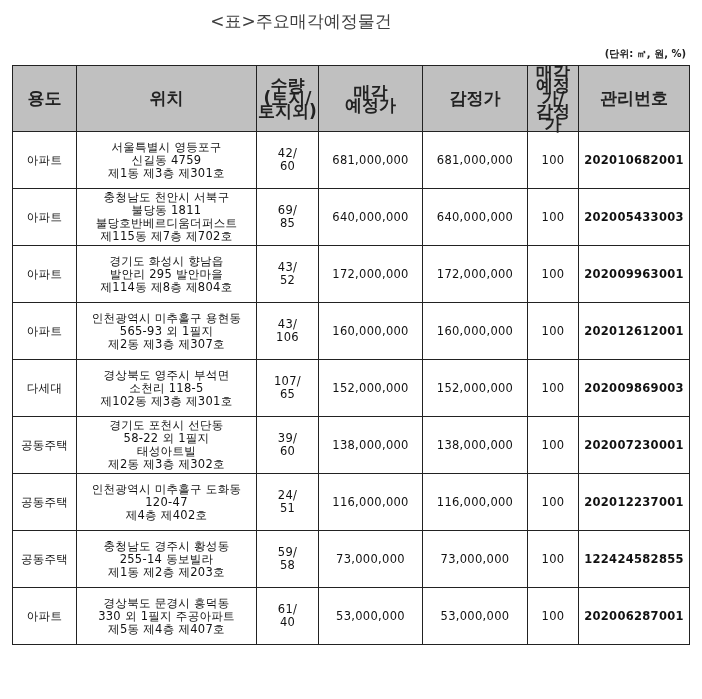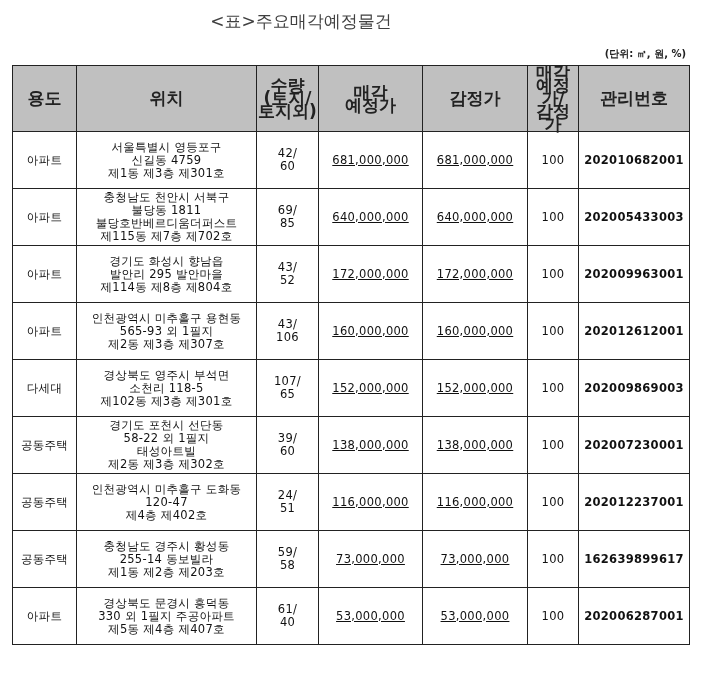--- a/index.html
+++ b/index.html
@@ -8,21 +8,21 @@
   .title { position: absolute; left: 0; top: 10px; width: 602px; text-align: center;
            font-size: 17px; letter-spacing: 0px; color: #404040; }
   .unit { position: absolute; right: 16px; top: 47px; font-size: 10px; font-weight: bold; color: #222; }
   table.main { position: absolute; left: 12px; top: 65px; border-collapse: collapse;
                table-layout: fixed; width: 677px; }
   table.main th, table.main td { border: 1px solid #222; padding: 0; font-size: 11.5px;
                text-align: center; vertical-align: middle; line-height: 13px; }
   table.main th { background: #c0c0c0; font-weight: bold; height: 51px; font-size: 17px; color: #222; }
   table.main td { height: 56px; font-family: "DejaVu Sans", sans-serif; letter-spacing: 0.3px; }
   table.main tr.last td { height: 57px; }
-  td.num { text-align: right; padding-right: 4px; letter-spacing: 1px; text-decoration: underline; }
+  td.num { text-align: right; padding-right: 4px; letter-spacing: 1px; }
   td.rate { letter-spacing: 1px; }
   td.id { letter-spacing: 0.6px; font-weight: bold; }
   .line { display: block; }
 </style>
 </head>
 <body>
 
 <div class="title">&lt;표&gt;주요매각예정물건</div>
 <div class="unit">(단위: ㎡, 원, %)</div>
 
@@ -188,21 +188,21 @@
           <span class="line">255-14 동보빌라</span>
           <span class="line">제1동 제2층 제203호</span>
         </td>
         <td>
           <span class="line">59/</span>
           <span class="line">58</span>
         </td>
         <td class="num">73,000,000</td>
         <td class="num">73,000,000</td>
         <td class="rate">100</td>
-        <td class="id">162639899617</td>
+        <td class="id">122424582855</td>
       </tr>
       <tr>
         <td>아파트</td>
         <td>
           <span class="line">경상북도 문경시 흥덕동</span>
           <span class="line">330 외 1필지 주공아파트</span>
           <span class="line">제5동 제4층 제407호</span>
         </td>
         <td>
           <span class="line">61/</span>

